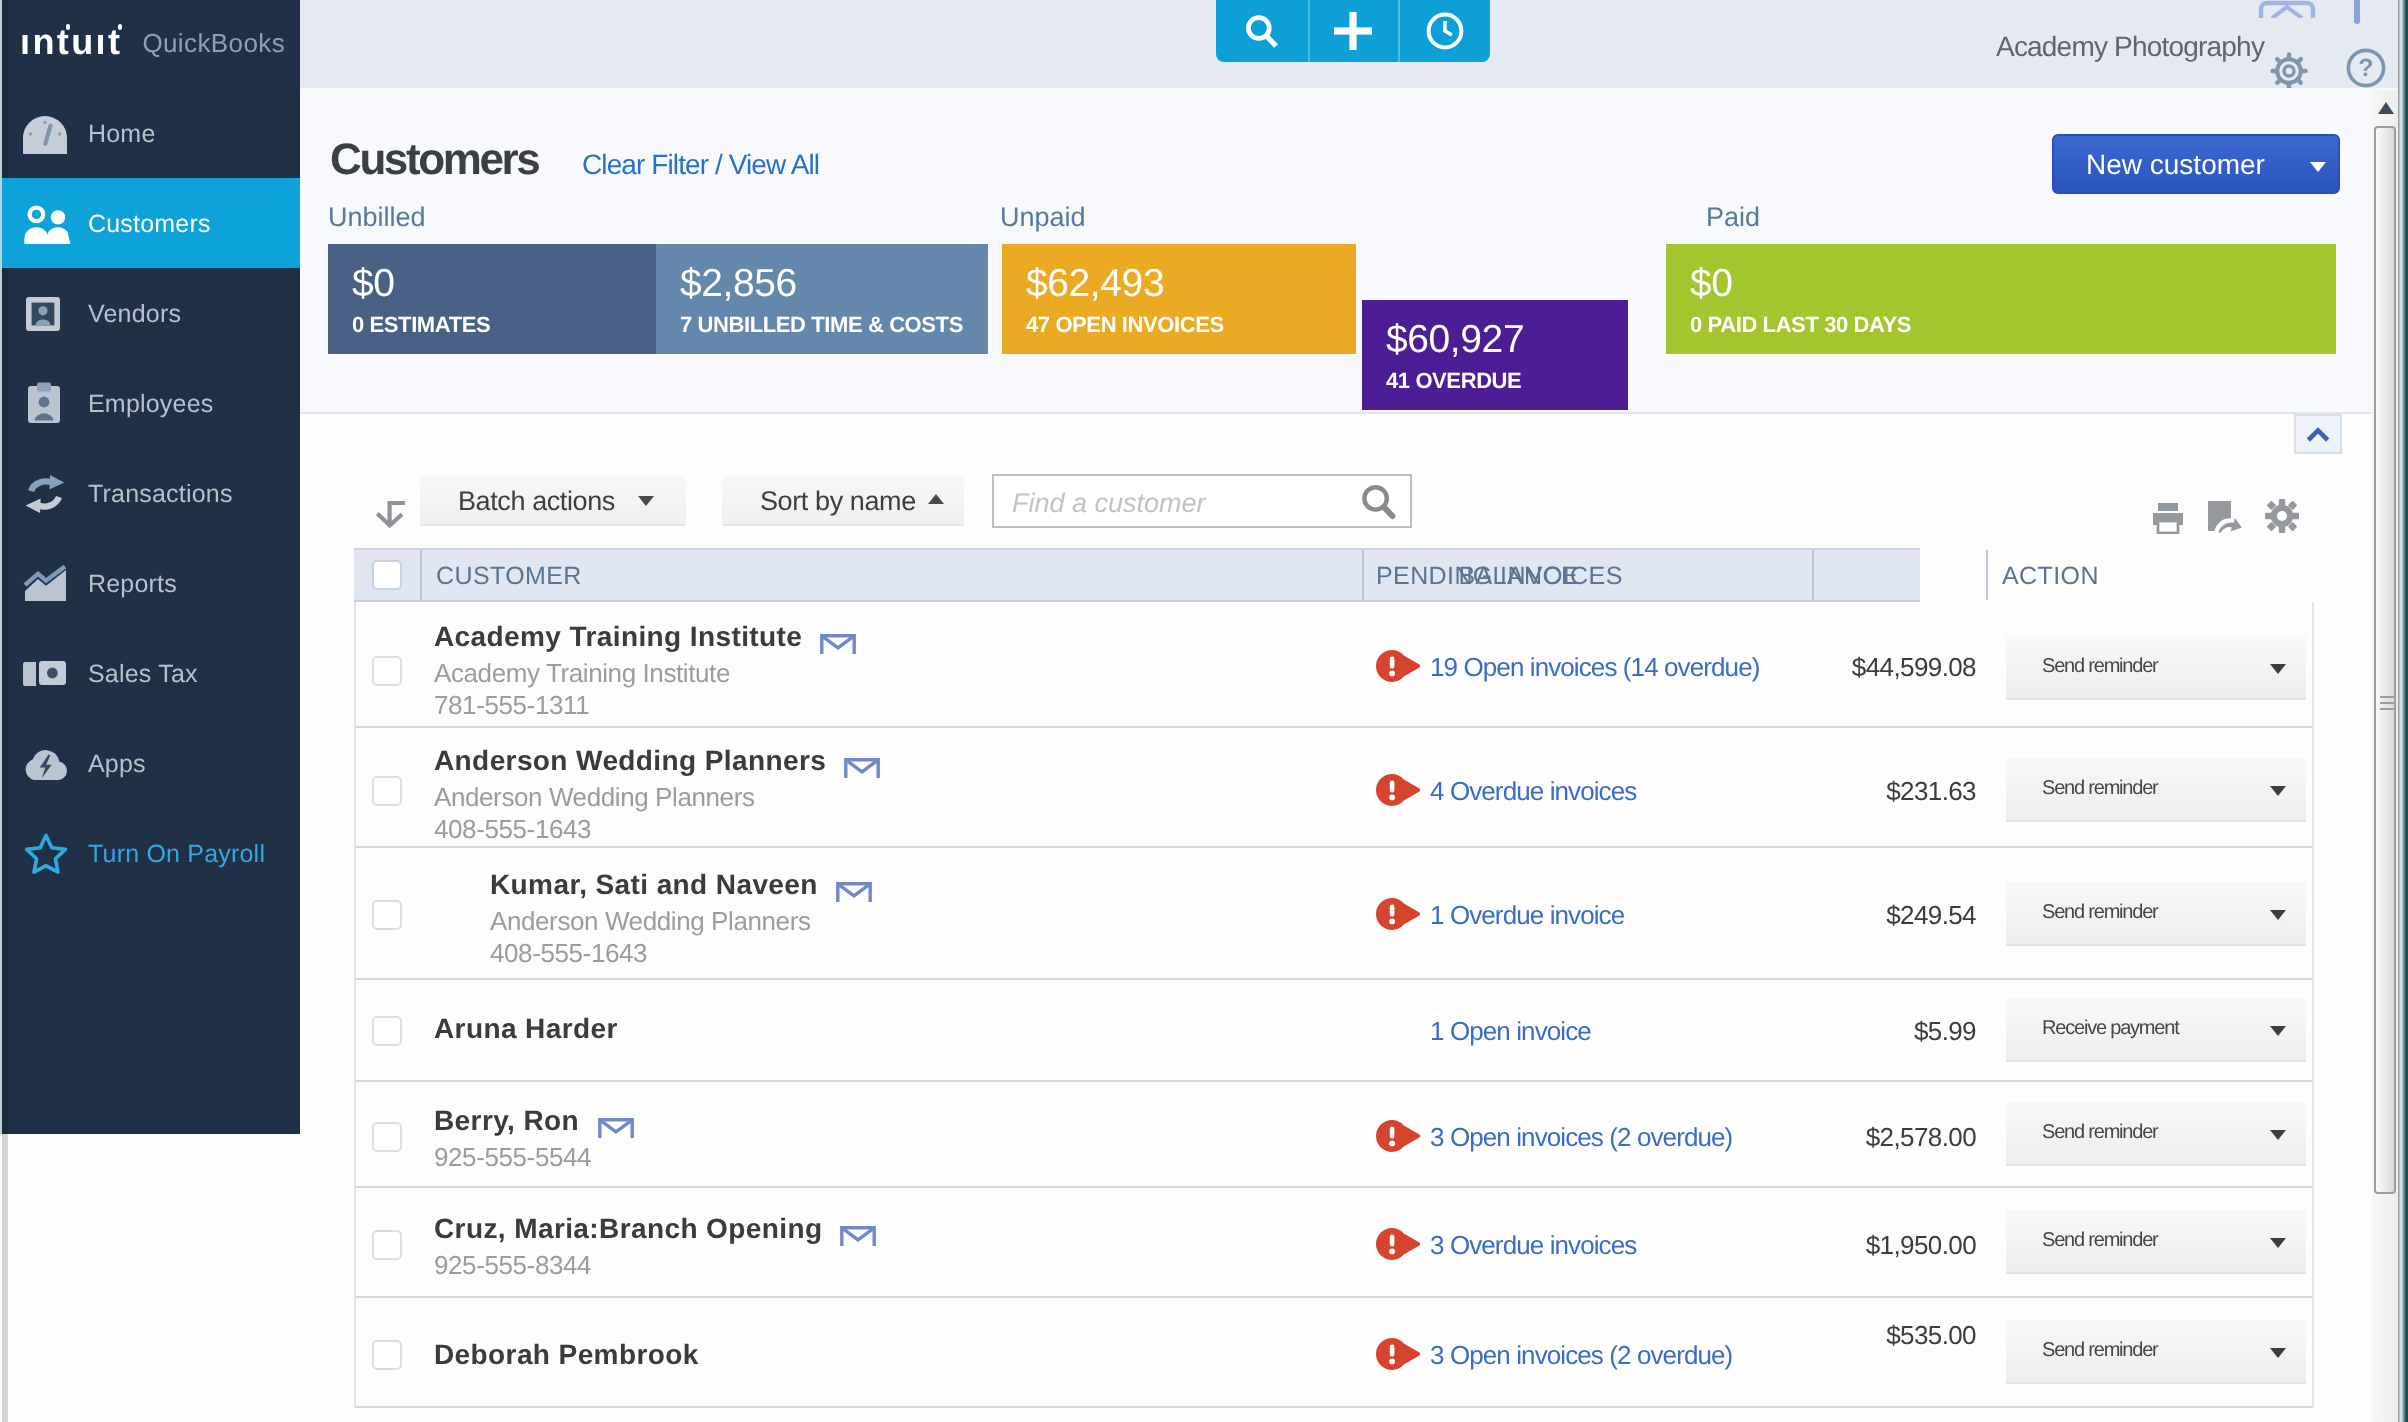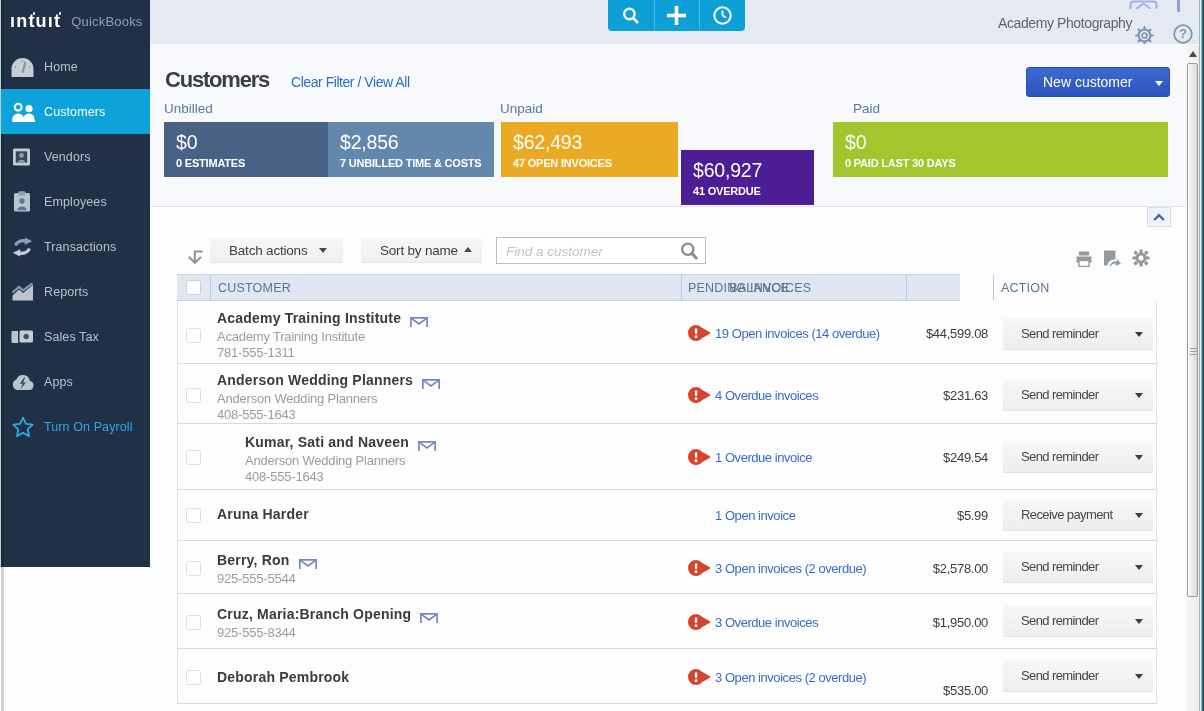--- a/index.html
+++ b/index.html
@@ -273,21 +273,21 @@
 
 <style>
 .htx { position:absolute; top:6px; font-size:12.5px; color:#5c7492; letter-spacing:0.2px; }
 .cb { width:15px; height:15px; background:#fff; border:1px solid #dedede; border-radius:2.5px; }
 .row { position:absolute; left:177px; width:980px; border-bottom:1px solid #d8d8d8; border-left:1px solid #e3e3e3; border-right:1px solid #e3e3e3; background:#fdfdfe; }
 .row .cb { position:absolute; left:8px; }
 .nm { position:absolute; left:39px; font-size:14px; font-weight:bold; color:#3b3b3b; white-space:nowrap; letter-spacing:0.2px; }
 .sub { position:absolute; left:39px; font-size:13px; color:#9c9c9c; white-space:nowrap; letter-spacing:-0.2px; }
 .lnk { position:absolute; left:537px; font-size:13px; color:#3a6cc8; white-space:nowrap; letter-spacing:-0.45px; }
 .bal { position:absolute; right:168px; font-size:13px; color:#3c3c3c; letter-spacing:-0.3px; }
-.act { position:absolute; left:825px; width:150px; height:32px; background:linear-gradient(#f8f8f8,#ededed); border-bottom:1px solid #e3e3e3; font-size:13px; color:#464646; line-height:31px; white-space:nowrap; letter-spacing:-0.6px; }
+.act { position:absolute; left:825px; width:150px; height:32px; background:linear-gradient(#f8f8f8,#ededed); border-bottom:1px solid #e3e3e3; font-size:10px; color:#464646; line-height:31px; white-space:nowrap; letter-spacing:-0.6px; }
 .act span.t { margin-left:18px; }
 .act .car.down { right:10px; top:14px; border-top:5.5px solid #3d3d3d; }
 .env { display:inline-block; margin-left:9px; margin-bottom:-4px; }
 .alert { position:absolute; left:510px; }
 </style>
 
 <div class="row" style="top:301px; height:63px;">
   <div class="cb" style="top:27px;"></div>
   <div class="nm" style="top:9px;">Academy Training Institute<svg class="env" width="18" height="10" viewBox="0 0 18 10">
         <path d="M0.9 10 V0.9 H17.1 V10" fill="none" stroke="#7388c9" stroke-width="1.7"></path>
@@ -385,21 +385,21 @@
 
 <div class="row" style="top:649px; height:55px;">
   <div class="cb" style="top:21px;"></div>
   <div class="nm" style="top:20px;">Deborah Pembrook</div>
   <svg class="alert" style="top:20px;" width="22" height="16" viewBox="0 0 22 16">
       <path d="M8 0 a8 8 0 1 0 0 16 c2.4 0 4.5-1 5.9-2.7 L21.5 8.9 a1 1 0 0 0 0-1.8 L13.9 2.7 A8 8 0 0 0 8 0 z" fill="#d5442c"></path>
       <rect x="6.9" y="3.2" width="2.3" height="6" rx="1.1" fill="#fff"></rect>
       <circle cx="8.05" cy="11.7" r="1.45" fill="#fff"></circle>
     </svg>
   <div class="lnk" style="top:21px;">3 Open invoices (2 overdue)</div>
-  <div class="bal" style="top:34px;">$535.00</div>
+  <div class="bal" style="top:11px;">$535.00</div>
   <div class="act" style="top:11px;"><span class="t">Send reminder</span><span class="car down"></span></div>
 </div>
 
 <div class="abs" style="left:1186px; top:45px; width:13px; height:666px; background:linear-gradient(90deg,#f6f6f6,#ededed);"></div>
 <div class="abs" style="left:1189px; top:51px; width:0; height:0; border-left:4px solid transparent; border-right:4px solid transparent; border-bottom:6px solid #404b58;"></div>
 <div class="abs" style="left:1187px; top:63px; width:11px; height:534px; background:linear-gradient(90deg,#fafafa,#d9d9d9); border:1px solid #9d9d9d; border-radius:2px;">
   <div style="position:absolute; left:2px; top:284px; width:7px; height:1.4px; background:#9d9d9d;"></div>
   <div style="position:absolute; left:2px; top:287px; width:7px; height:1.4px; background:#9d9d9d;"></div>
   <div style="position:absolute; left:2px; top:290px; width:7px; height:1.4px; background:#9d9d9d;"></div>
 </div>

